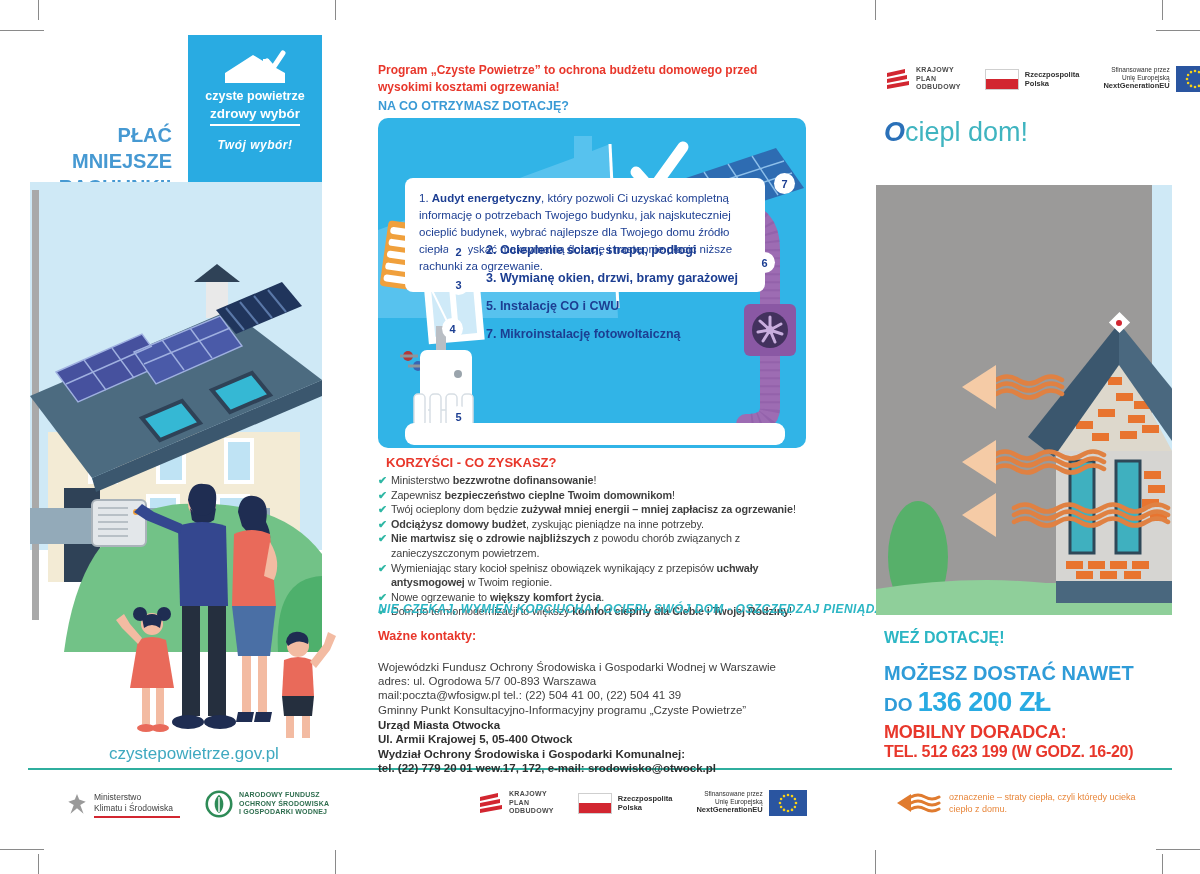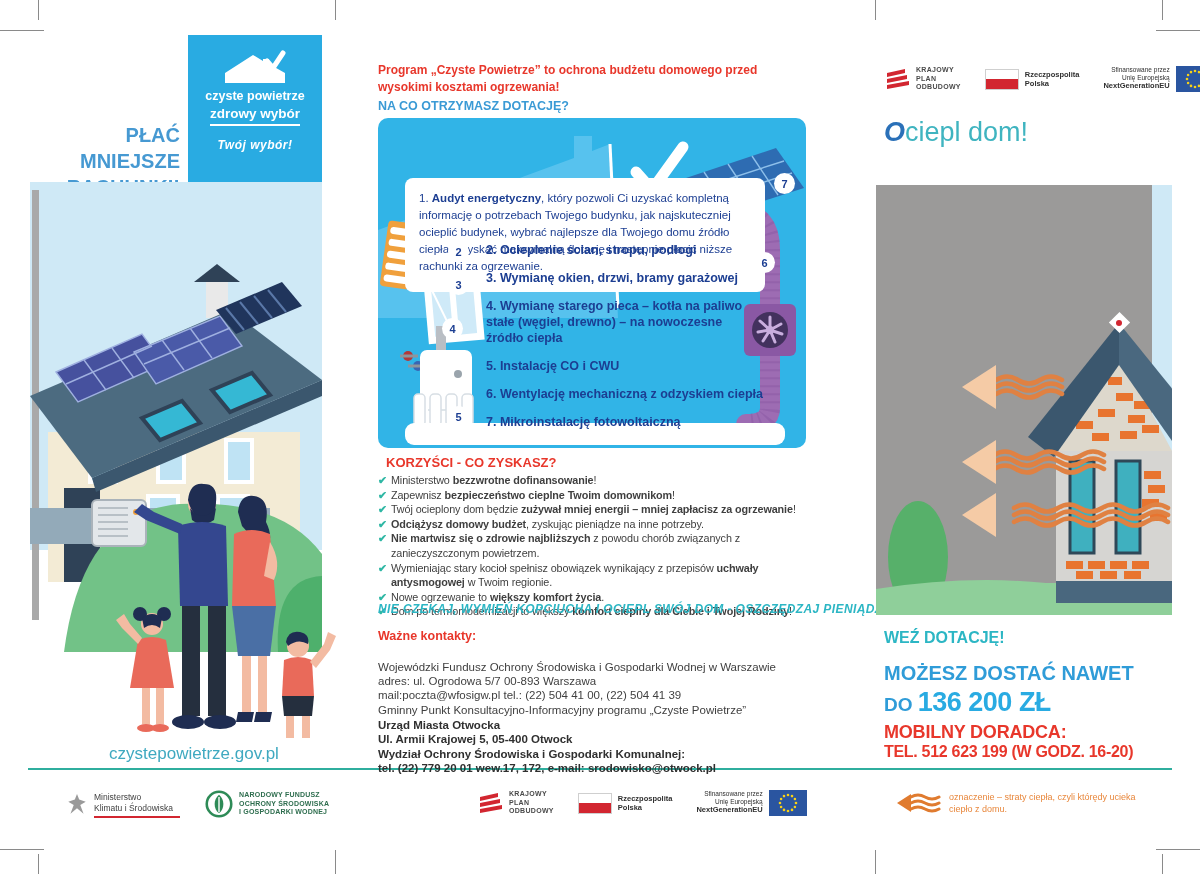--- a/index.html
+++ b/index.html
@@ -3,21 +3,21 @@
 <meta charset="utf-8">
 <style>
   html,body{margin:0;padding:0;background:#e9e9e9;}
   #page{position:relative;width:1200px;height:874px;background:#ffffff;overflow:hidden;
         font-family:"Liberation Sans",sans-serif;color:#3f3f3f;}
   .abs{position:absolute;}
   .b{font-weight:bold;}
   
   .mark{position:absolute;background:#8a8a8a;}
   
-  .pay-head{left:32px;top:122px;width:148px;text-align:right;font-weight:bold;
+  .pay-head{left:24px;top:122px;width:148px;text-align:right;font-weight:bold;
             font-size:20px;line-height:26px;color:#4699d2;}
   .badge{left:188px;top:35px;width:134px;height:147px;background:#29abe2;color:#fff;text-align:center;}
   .badge .logo-house{margin:14px auto 4px auto;display:block;}
   .badge .l1{font-size:12.5px;font-weight:bold;line-height:15px;}
   .badge .l2{font-size:13.5px;font-weight:bold;line-height:16px;border-bottom:2px solid #fff;
              display:inline-block;padding-bottom:2px;}
   .badge .tag{margin-top:12px;font-size:12px;font-style:italic;font-weight:bold;letter-spacing:.5px;}
   .site-url{left:30px;top:744px;width:328px;text-align:center;font-size:17px;color:#3fa9c0;}
   .divider{left:28px;top:768px;width:1144px;height:2px;background:#2fae9e;}
   
@@ -288,23 +288,21 @@
     </svg>
 
     <div class="abs item1-box">
       <span>1.</span>
       <span class="b">Audyt energetyczny</span><span>, który pozwoli Ci uzyskać kompletną informację o potrzebach Twojego budynku, jak najskuteczniej ocieplić budynek, wybrać najlepsze dla Twojego domu źródło ciepła, uzyskać maksymalną dotację i następnie płacić niższe rachunki za ogrzewanie.</span>
     </div>
 
     <div class="abs grant-list">
       <div>2. Ocieplenie ścian, stropu, podłogi</div>
       <div>3. Wymianę okien, drzwi, bramy garażowej</div>
-      <div style="width:270px">4. Wymianę starego pieca – kotła na paliwo stałe (węgiel, drewno) – na nowoczesne źródło ciepła</div>
       <div>5. Instalację CO i CWU</div>
-      <div>6. Wentylację mechaniczną z odzyskiem ciepła</div>
       <div>7. Mikroinstalację fotowoltaiczną</div>
     </div>
 
     <span class="abs numcirc" style="left:70px;top:123px">2</span>
     <span class="abs numcirc" style="left:70px;top:156px">3</span>
     <span class="abs numcirc" style="left:64px;top:200px">4</span>
     <span class="abs numcirc" style="left:70px;top:288px">5</span>
     <span class="abs numcirc" style="left:376px;top:134px">6</span>
     <span class="abs numcirc" style="left:396px;top:55px">7</span>
   </div>

